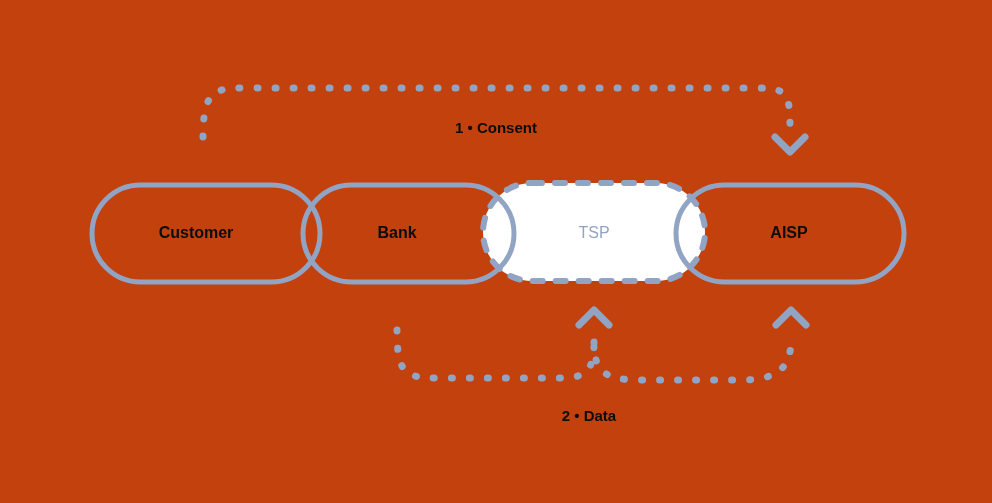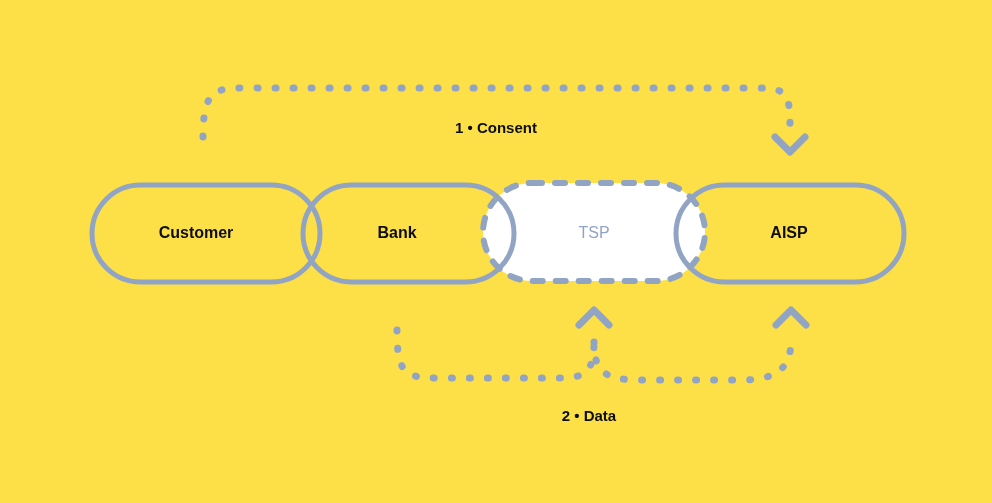--- a/index.html
+++ b/index.html
@@ -7,21 +7,21 @@
     padding: 0;
     background: #ffffff;
   }
   body {
     font-family: "Liberation Sans", sans-serif;
   }
   #diagram-canvas {
     position: relative;
     width: 992px;
     height: 503px;
-    background: #fde047;
+    background: #c2410c;
     overflow: hidden;
   }
   #diagram-svg {
     position: absolute;
     top: 0;
     left: 0;
     width: 992px;
     height: 503px;
   }
   .node-label {

